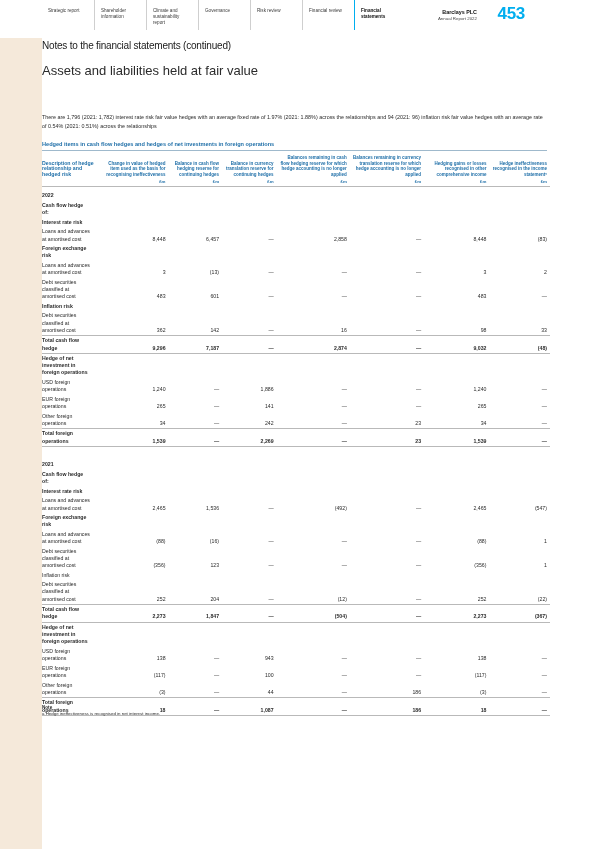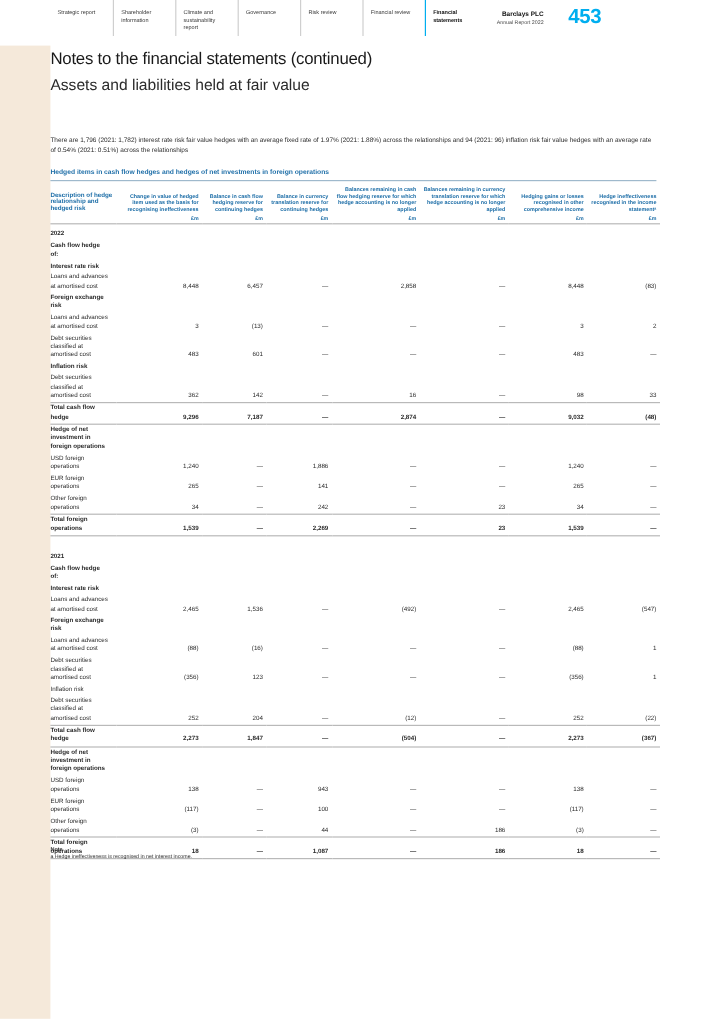--- a/index.html
+++ b/index.html
@@ -8,20 +8,21 @@
     background:#ffffff;
     font-family:"Liberation Sans", sans-serif;
     color:#2b2b2b;
     position:relative;
     overflow:hidden;
   }
   
   .topbar{
     position:absolute;left:0;top:0;width:513px;height:38px;
     background:#ffffff;
+    padding-left:24px;
   }
   .leftstripe{
     position:absolute;left:0;top:0;width:42px;height:849px;
     background:#f5e9da;
   }
   .nav{
     position:absolute;left:42px;top:0;height:38px;width:558px;
     display:flex;align-items:flex-start;
   }
   .navitem{
@@ -43,21 +44,21 @@
   }
   .brand .b1{font-size:5.4px;font-weight:bold;color:#111;line-height:7px;}
   .brand .b2{font-size:4.4px;color:#4a4a4a;line-height:6px;}
   .pageno{
     position:absolute;right:12px;top:4px;
     font-size:17px;font-weight:bold;color:#00aeef;letter-spacing:-0.3px;
   }
   
   .h1{
     position:absolute;left:42px;top:40px;width:520px;
-    font-size:14px;color:#1a1a1a;font-weight:400;letter-spacing:-0.2px;
+    font-size:10px;color:#1a1a1a;font-weight:400;letter-spacing:-0.2px;
   }
   .h2{
     position:absolute;left:42px;top:63px;width:520px;
     font-size:13px;color:#2b2b2b;
   }
   .intro{
     position:absolute;left:42px;top:113px;width:505px;
     font-size:5.4px;line-height:8.6px;color:#2b2b2b;
   }
   .secthead{

